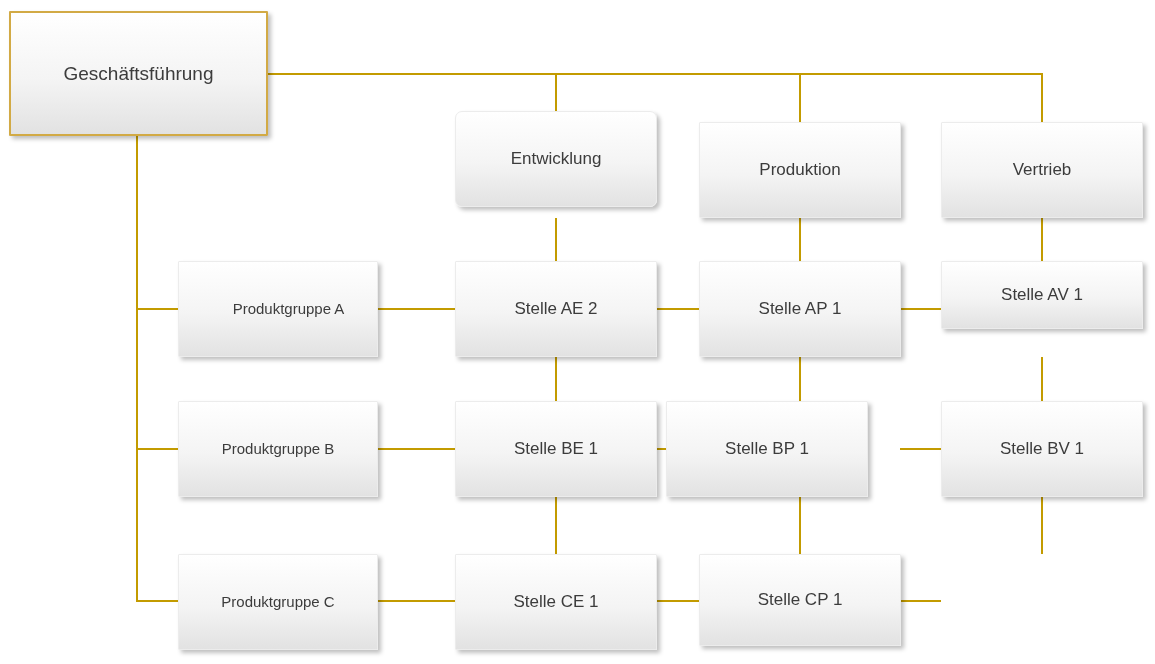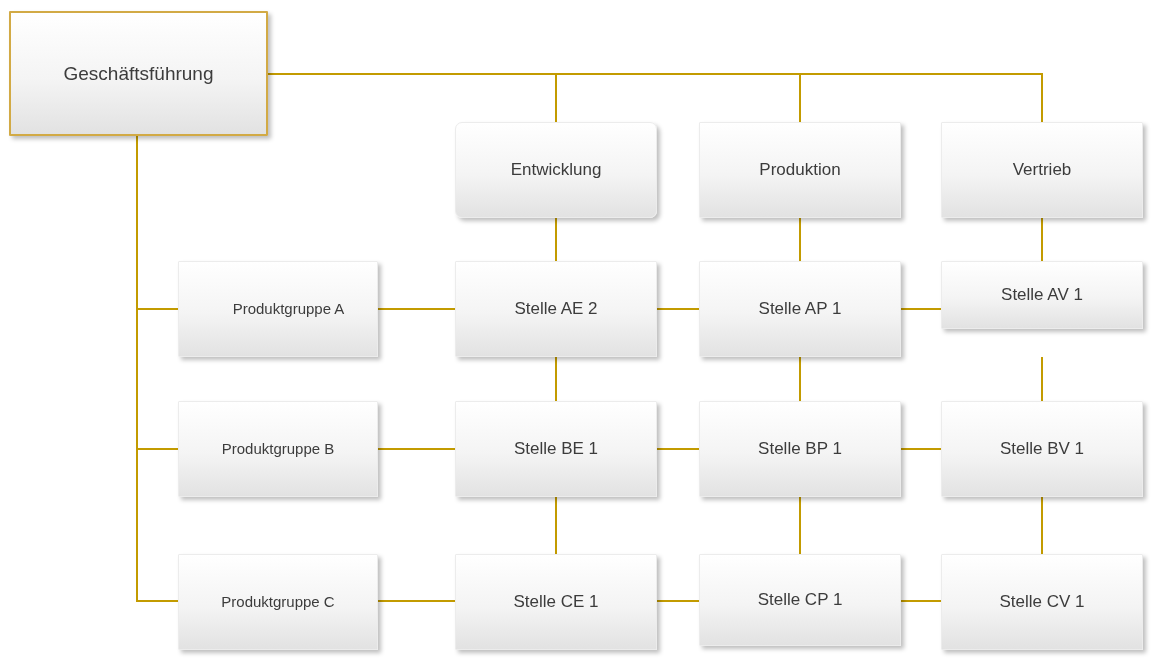--- a/index.html
+++ b/index.html
@@ -72,21 +72,21 @@
   <div class="line" style="left:799px; top:497px; width:2px; height:57px;"></div>
 
   <div class="line" style="left:1041px; top:218px; width:2px; height:43px;"></div>
   <div class="line" style="left:1041px; top:357px; width:2px; height:44px;"></div>
   <div class="line" style="left:1041px; top:497px; width:2px; height:57px;"></div>
 
   <div class="node root" style="left:9px; top:11px; width:259px; height:125px;">
     <span>Geschäftsführung</span>
   </div>
 
-  <div class="node" style="left:455px; top:122px; width:202px; height:96px;border-radius:7px;">
+  <div class="node" style="left:455px; top:111px; width:202px; height:96px;border-radius:7px;">
     <span>Entwicklung</span>
   </div>
   <div class="node" style="left:699px; top:122px; width:202px; height:96px;">
     <span>Produktion</span>
   </div>
   <div class="node" style="left:941px; top:122px; width:202px; height:96px;">
     <span>Vertrieb</span>
   </div>
 
   <div class="node rowlabel" style="left:178px; top:261px; width:200px; height:96px;padding-left:21px;">
@@ -105,30 +105,27 @@
   <div class="node" style="left:699px; top:261px; width:202px; height:96px;">
     <span>Stelle AP 1</span>
   </div>
   <div class="node" style="left:941px; top:261px; width:202px; height:68px;">
     <span>Stelle AV 1</span>
   </div>
 
   <div class="node" style="left:455px; top:401px; width:202px; height:96px;">
     <span>Stelle BE 1</span>
   </div>
-  <div class="node" style="left:699px; top:401px; width:202px; height:96px;">
+  <div class="node" style="left:666px; top:401px; width:202px; height:96px;">
     <span>Stelle BP 1</span>
   </div>
   <div class="node" style="left:941px; top:401px; width:202px; height:96px;">
     <span>Stelle BV 1</span>
   </div>
 
   <div class="node" style="left:455px; top:554px; width:202px; height:96px;">
     <span>Stelle CE 1</span>
   </div>
   <div class="node" style="left:699px; top:554px; width:202px; height:92px;">
     <span>Stelle CP 1</span>
   </div>
-  <div class="node" style="left:941px; top:554px; width:202px; height:96px;">
-    <span>Stelle CV 1</span>
-  </div>
 
 </div>
 
 </body></html>

